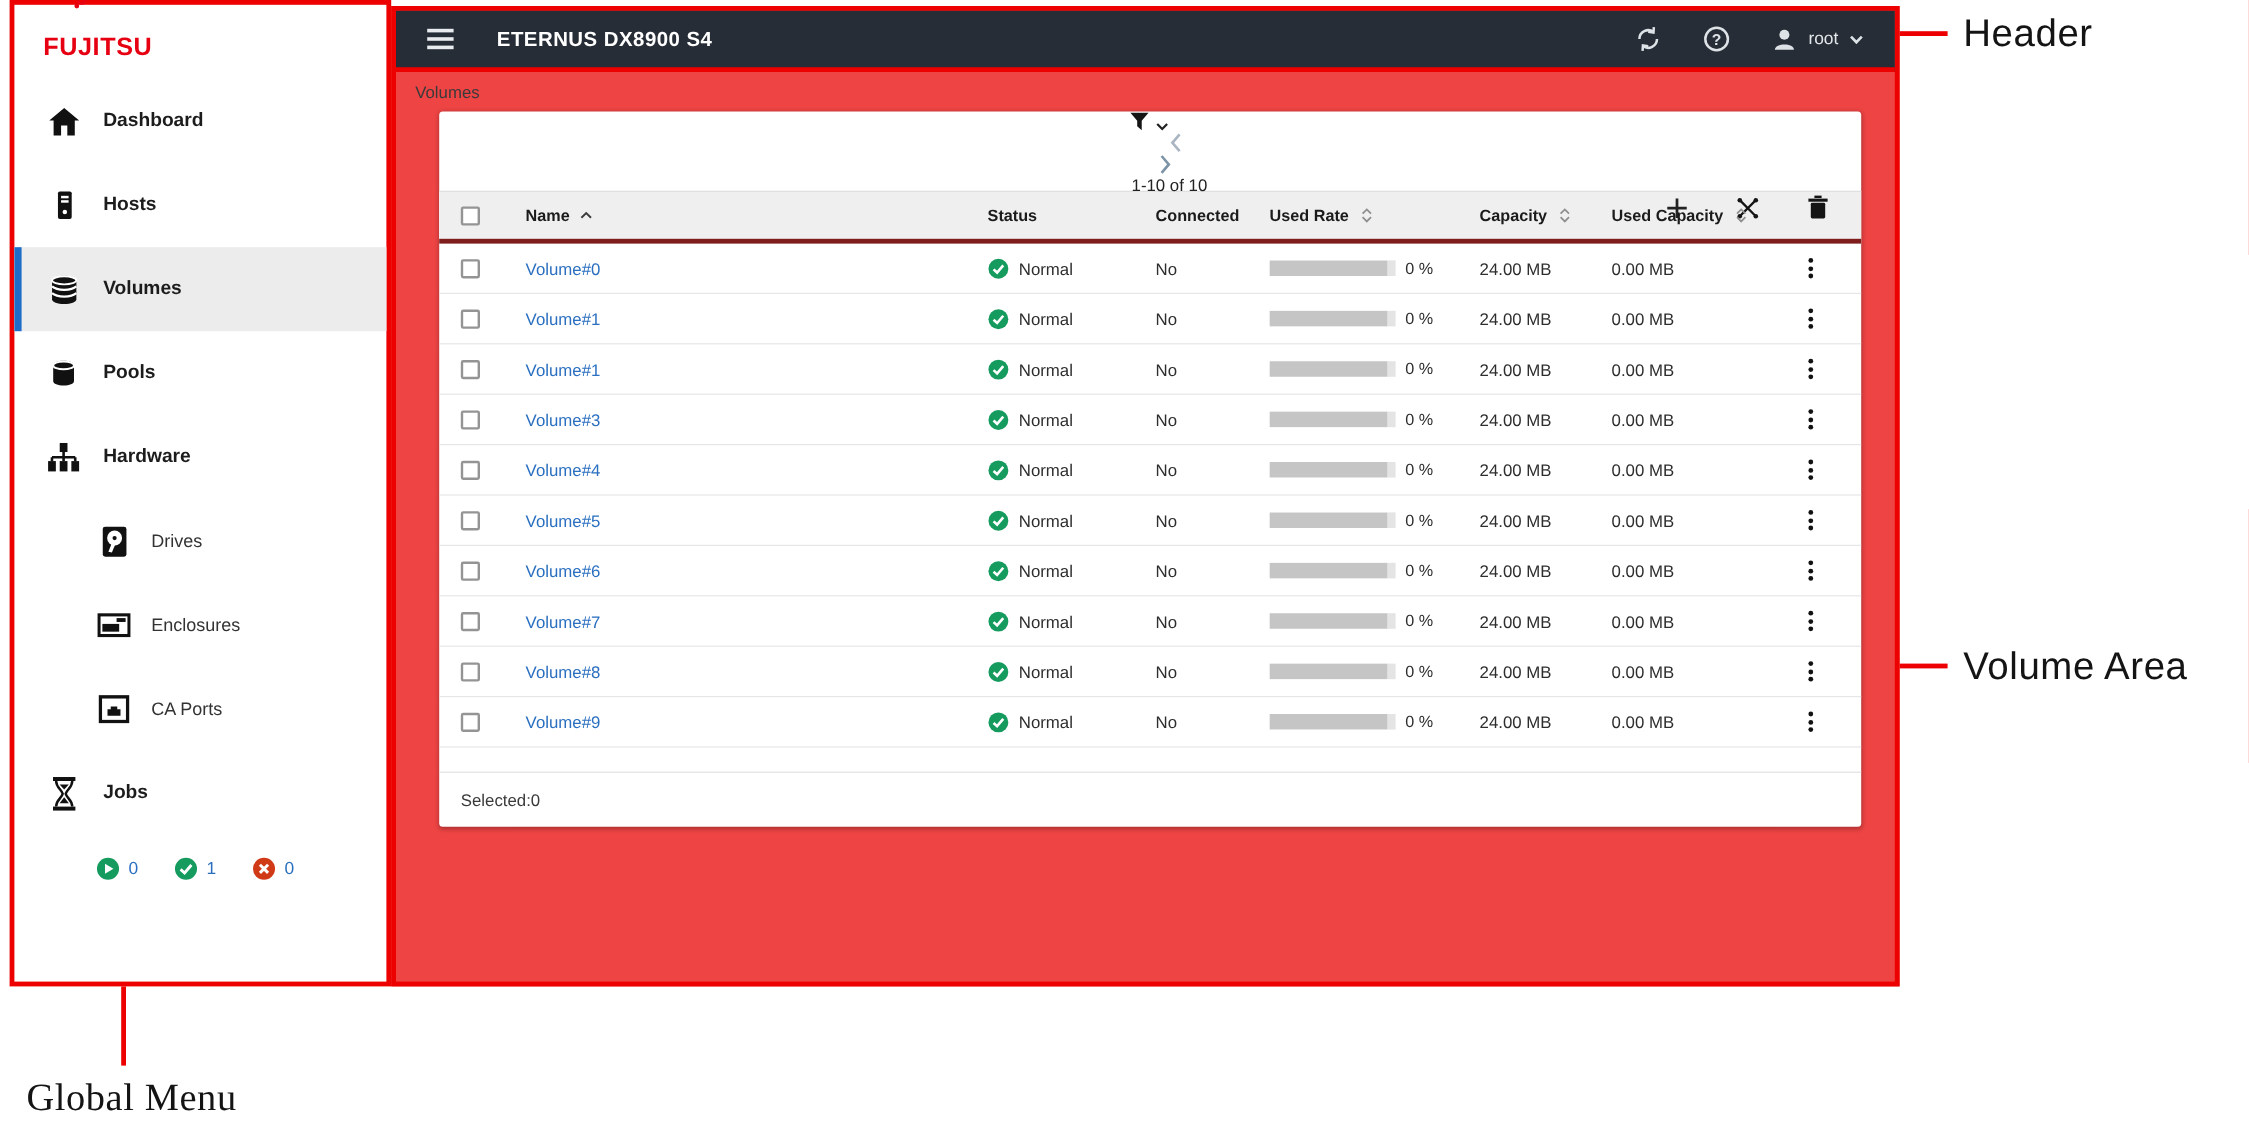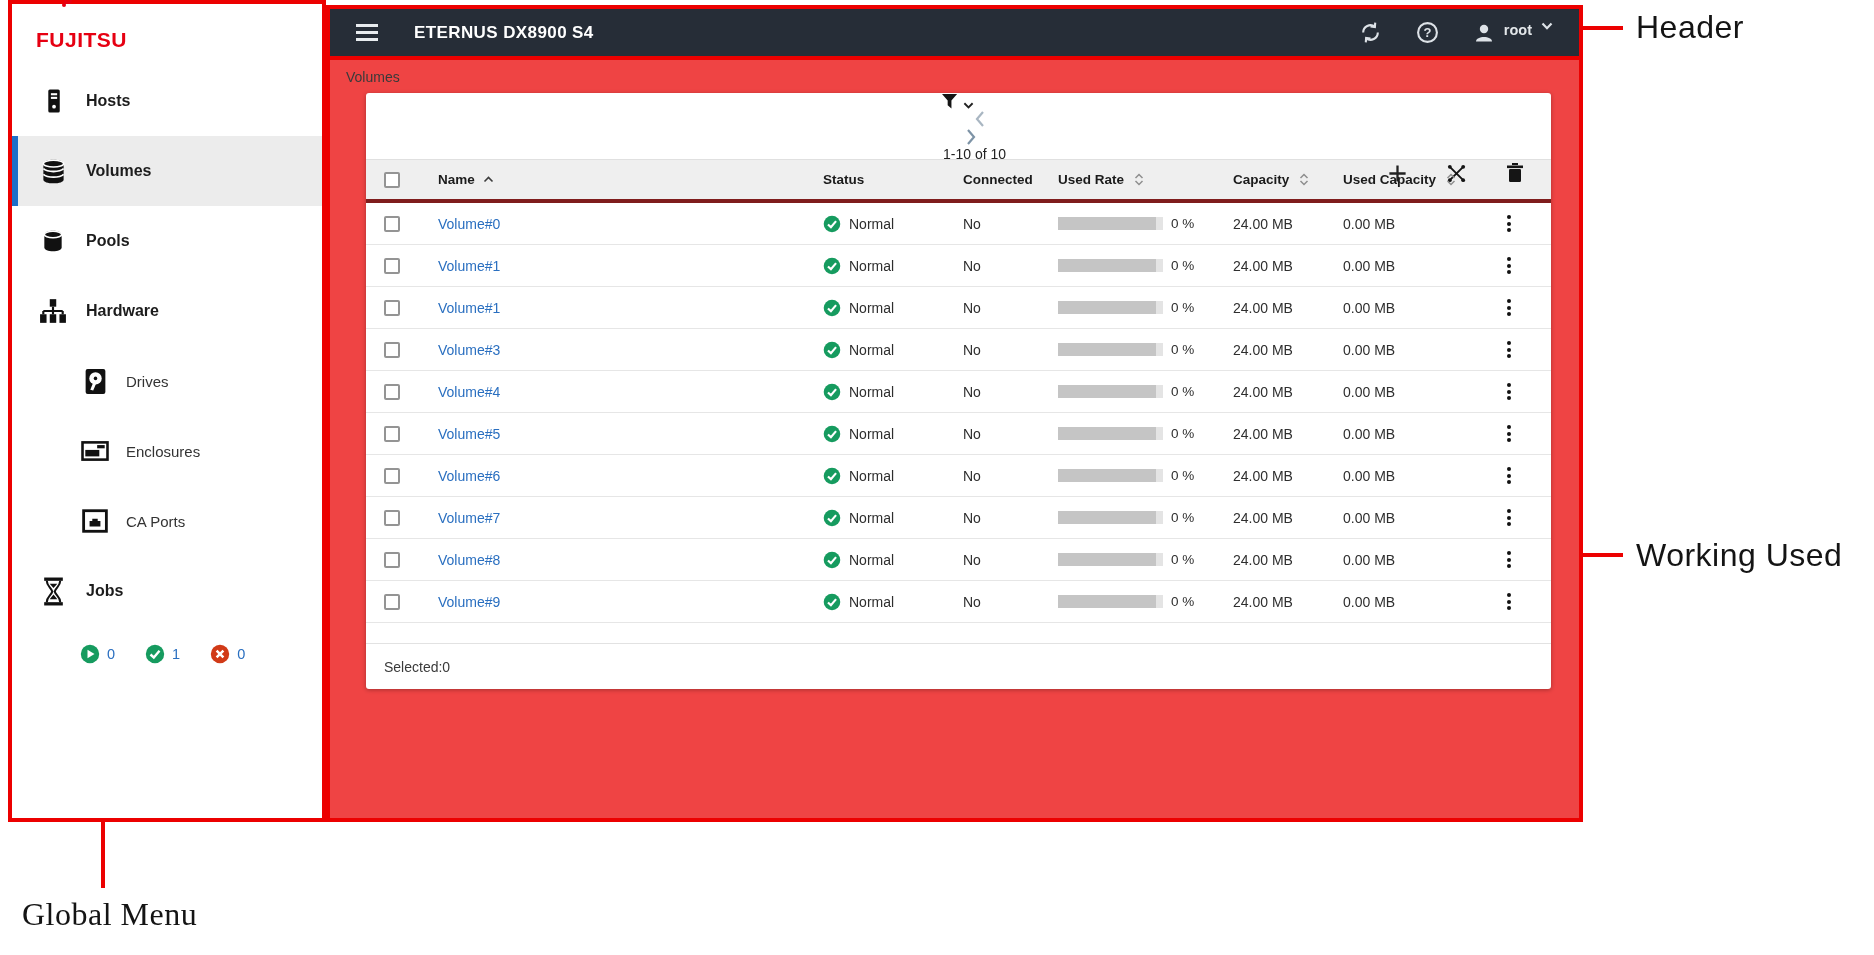--- a/index.html
+++ b/index.html
@@ -43,21 +43,21 @@
 
   
   .header-bar{
     position:absolute;left:0;top:0;right:0;height:51px;background:var(--hdr);
     border-bottom:4px solid var(--red);display:flex;align-items:center;
   }
   .hamburger{margin-left:26px;display:flex;flex-direction:column;gap:4px;cursor:pointer;}
   .hamburger i{display:block;width:22px;height:3px;background:#e8ecef;}
   .app-title{color:#fff;font-size:17px;font-weight:bold;letter-spacing:.4px;margin-left:36px;}
   .hdr-right{margin-left:auto;display:flex;align-items:center;gap:34px;padding-right:26px;}
-  .user-group{display:flex;align-items:flex-start;gap:9px;cursor:pointer;font-weight:bold;}
+  .user-group{display:flex;align-items:center;gap:9px;cursor:pointer;}
   .user-name{color:#e3e7ea;font-size:14.5px;}
 
   
   .breadcrumb{position:absolute;left:0;top:51px;height:33px;display:flex;align-items:center;padding-left:16px;font-size:14px;color:#3a3a3a;}
   .card{
     position:absolute;left:36px;top:84px;width:1185px;background:#fff;border-radius:3px;
     box-shadow:0 1px 4px rgba(0,0,0,.3);
   }
   .toolbar{height:66px;display:flex;align-items:center;padding:0 26px 0 24px;flex-direction:column;}
   .filter-group{display:flex;align-items:flex-end;gap:3px;cursor:pointer;}
@@ -89,20 +89,28 @@
 </head>
 <body>
 
 <div class="abox" id="global-menu-box">
   <div class="logo-wrap">
     <div class="fujitsu-logo">FUJITSU</div>
     <span class="logo-mark"></span>
   </div>
 
   <div class="nav">
+    <div class="nav-item">
+      <span class="icn">
+        <svg width="27" height="25" viewBox="0 0 26 24">
+            <path d="M13 1 L25 11 H21.5 V23 H15.5 V15 H10.5 V23 H4.5 V11 H1 Z" fill="#111"></path>
+          </svg>
+      </span>
+      <span class="lbl">Dashboard</span>
+    </div>
 
     <div class="nav-item">
       <span class="icn">
         <svg width="25" height="26" viewBox="0 0 24 24">
             <rect x="7" y="1" width="11" height="22" rx="1.5" fill="#111"></rect>
             <rect x="9.5" y="4.5" width="6" height="2" fill="#fff"></rect>
             <rect x="9.5" y="8" width="6" height="2" fill="#fff"></rect>
             <circle cx="12.5" cy="17.5" r="1.8" fill="#fff"></circle>
           </svg>
       </span>
@@ -727,16 +735,16 @@
 
     <div class="spacer-bottom"></div>
     <div class="card-footer">Selected:0</div>
   </div>
 </div>
 
 <div class="cline" style="left:1583px;top:26px;width:40px;height:4px;"></div>
 <div class="callout" style="left:1636px;top:9px;">Header</div>
 
 <div class="cline" style="left:1583px;top:553px;width:40px;height:4px;"></div>
-<div class="callout" style="left:1636px;top:537px;">Working Used</div>
+<div class="callout" style="left:1636px;top:537px;">Volume Area</div>
 
 <div class="cline" style="left:101px;top:822px;width:4px;height:66px;"></div>
 <div class="callout" style="left:22px;top:896px;font-family:Liberation Serif, serif;">Global Menu</div>
 
 </body></html>

